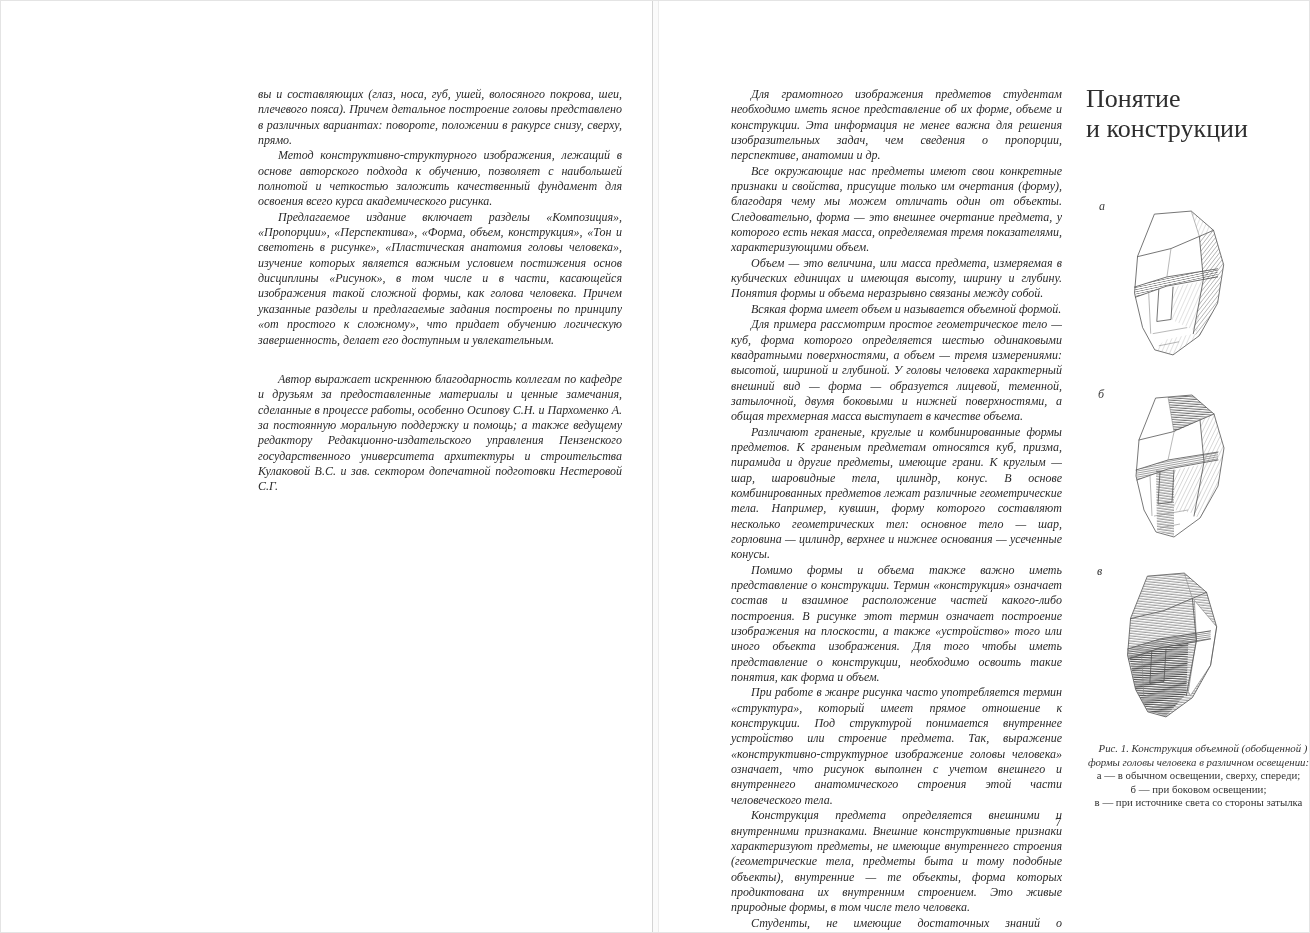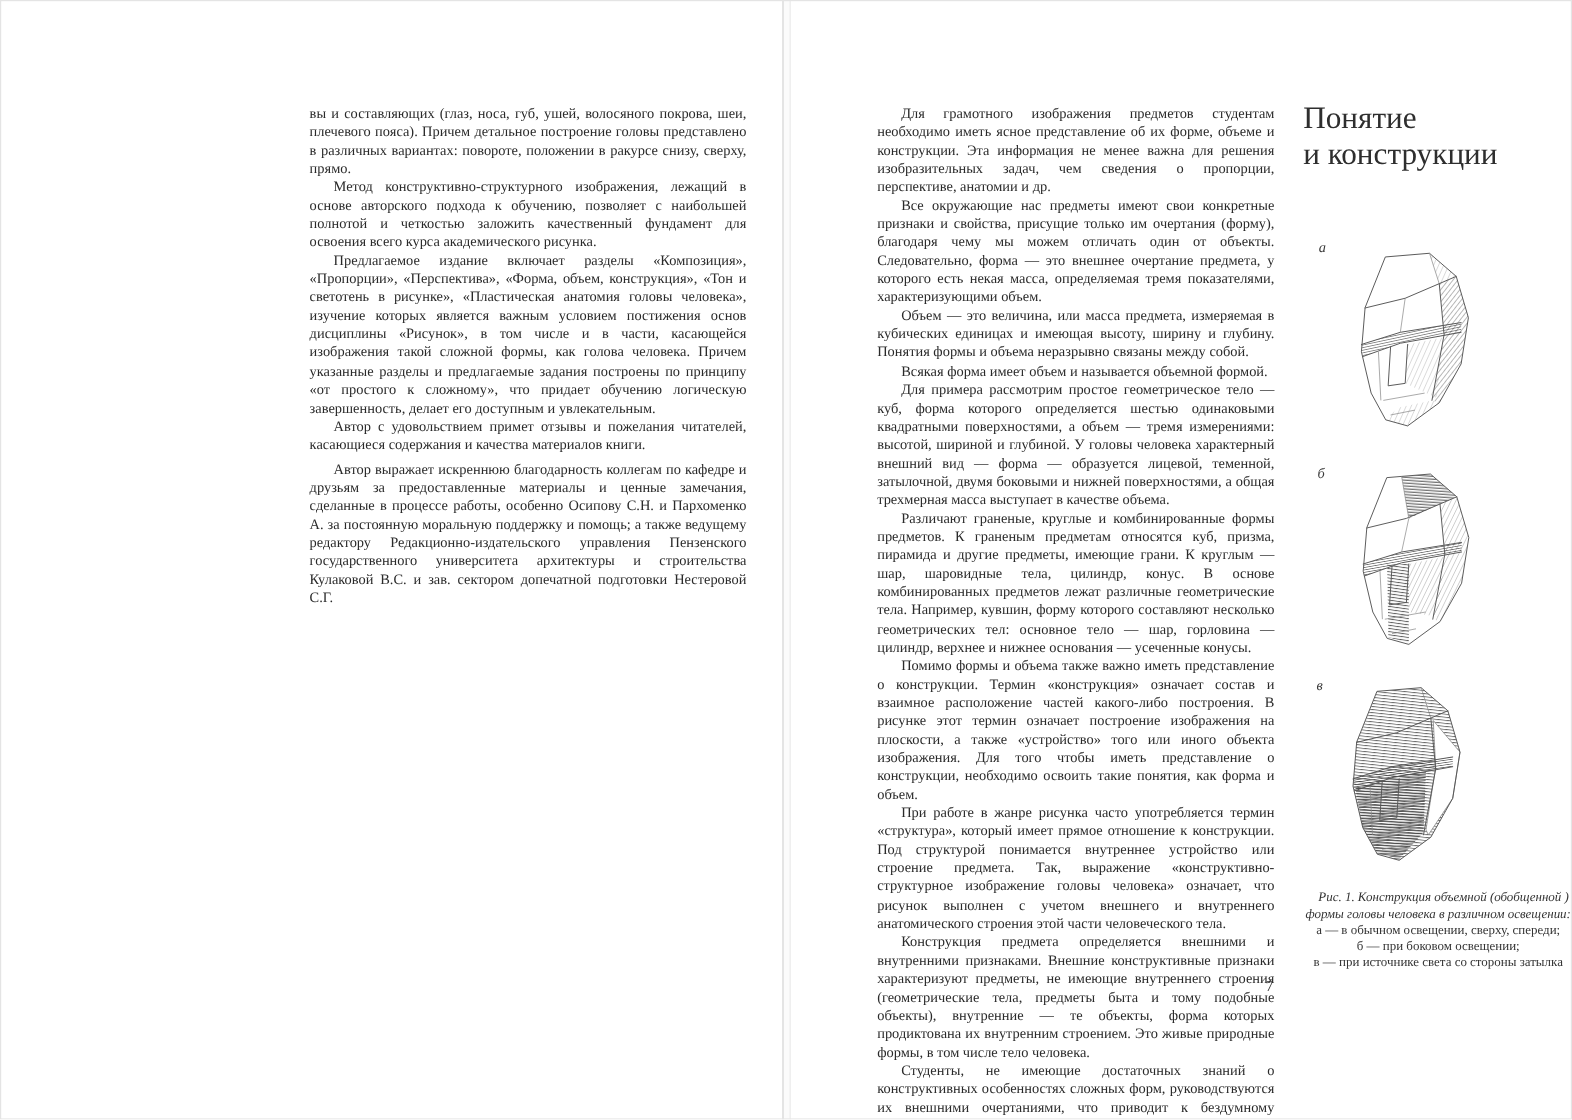--- a/index.html
+++ b/index.html
@@ -23,24 +23,25 @@
     border-left: 1px solid #d4d4d4;
     border-right: 1px solid #ececec;
     background: #fbfbfb;
   }
   .text-col {
     position: absolute;
     font-size: 12px;
     line-height: 15.35px;
     text-align: justify;
     color: #2a2a2a;
+    font-style: italic;
   }
   .text-col p { margin: 0; text-indent: 20px; }
   .text-col p.noindent { text-indent: 0; }
-  .text-col p.gap-before { margin-top: 5px; }
+  .text-col p.gap-before { margin-top: 24px; }
   .left-col  { left: 258px; top: 87px; width: 364px; }
   .right-col { left: 731px; top: 87px; width: 331px; }
 
   .chapter-heading {
     position: absolute; left: 1086px; top: 84px; width: 220px;
     font-size: 26px; line-height: 29.5px;
     font-weight: 400; color: #2e2e2e;
   }
 
   .figure { position: absolute; }
@@ -72,21 +73,20 @@
 </style>
 </head>
 <body>
 
 <div class="spread">
 
   <div class="text-col left-col">
     <p class="noindent">вы и составляющих (глаз, носа, губ, ушей, волосяного покрова, шеи, плечевого пояса). Причем детальное построение головы представлено в различных вариантах: повороте, положении в ракурсе снизу, сверху, прямо.</p>
     <p>Метод конструктивно-структурного изображения, лежащий в основе авторского подхода к обучению, позволяет с наибольшей полнотой и четкостью заложить качественный фундамент для освоения всего курса академического рисунка.</p>
     <p>Предлагаемое издание включает разделы «Композиция», «Пропорции», «Перспектива», «Форма, объем, конструкция», «Тон и светотень в рисунке», «Пластическая анатомия головы человека», изучение которых является важным условием постижения основ дисциплины «Рисунок», в том числе и в части, касающейся изображения такой сложной формы, как голова человека. Причем указанные разделы и предлагаемые задания построены по принципу «от простого к сложному», что придает обучению логическую завершенность, делает его доступным и увлекательным.</p>
-    <p>Автор с удовольствием примет отзывы и пожелания читателей, касающиеся содержания и качества материалов книги.</p>
     <p class="gap-before">Автор выражает искреннюю благодарность коллегам по кафедре и друзьям за предоставленные материалы и ценные замечания, сделанные в процессе работы, особенно Осипову С.Н. и Пархоменко А. за постоянную моральную поддержку и помощь; а также ведущему редактору Редакционно-издательского управления Пензенского государственного университета архитектуры и строительства Кулаковой В.С. и зав. сектором допечатной подготовки Нестеровой С.Г.</p>
   </div>
 
   <div class="seam"></div>
 
   <div class="text-col right-col">
     <p>Для грамотного изображения предметов студентам необходимо иметь ясное представление об их форме, объеме и конструкции. Эта информация не менее важна для решения изобразительных задач, чем сведения о пропорции, перспективе, анатомии и др.</p>
     <p>Все окружающие нас предметы имеют свои конкретные признаки и свойства, присущие только им очертания (форму), благодаря чему мы можем отличать один от объекты. Следовательно, форма — это внешнее очертание предмета, у которого есть некая масса, определяемая тремя показателями, характеризующими объем.</p>
     <p>Объем — это величина, или масса предмета, измеряемая в кубических единицах и имеющая высоту, ширину и глубину. Понятия формы и объема неразрывно связаны между собой.</p>
     <p>Всякая форма имеет объем и называется объемной формой.</p>

